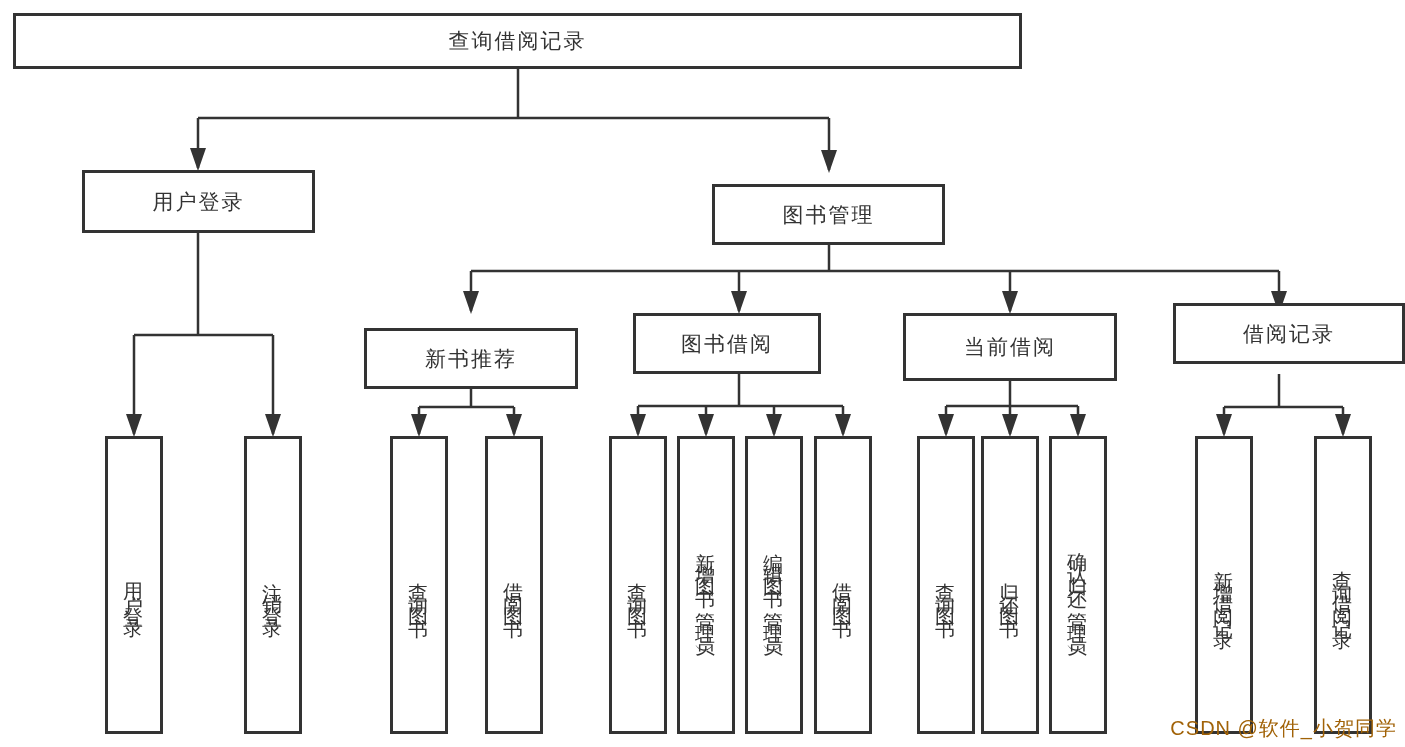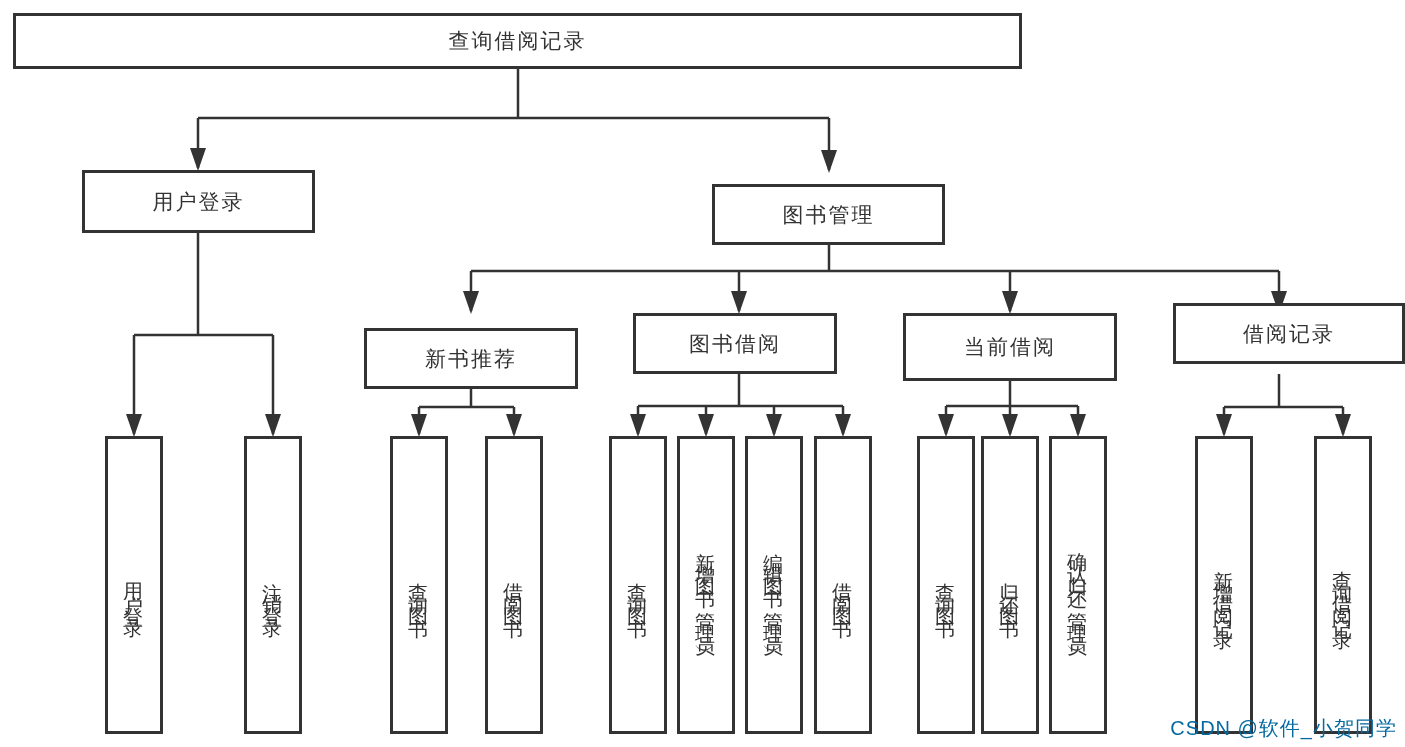--- a/index.html
+++ b/index.html
@@ -37,21 +37,21 @@
     font-size: 20px;
     letter-spacing: 12px;
     padding-top: 12px; 
     white-space: nowrap;
   }
   
   #n-root   { left: 13px;  top: 13px;  width: 1009px; height: 56px; }
   #n-login  { left: 82px;  top: 170px; width: 233px;  height: 63px; }
   #n-mgmt   { left: 712px; top: 184px; width: 233px;  height: 61px; }
   #n-rec    { left: 364px; top: 328px; width: 214px;  height: 61px; }
-  #n-borrow { left: 633px; top: 313px; width: 204px;  height: 61px; }
+  #n-borrow { left: 633px; top: 313px; width: 188px;  height: 61px; }
   #n-cur    { left: 903px; top: 313px; width: 214px;  height: 68px; }
   #n-record { left: 1173px;top: 303px; width: 232px;  height: 61px; }
   .leaf     { top: 436px; width: 58px; height: 298px; }
   #l-login   { left: 105px; }
   #l-logout  { left: 244px; }
   #l-rec-q   { left: 390px; }
   #l-rec-b   { left: 485px; }
   #l-bor-q   { left: 609px; }
   #l-bor-add { left: 677px; }
   #l-bor-edit{ left: 745px; }
@@ -60,21 +60,21 @@
   #l-cur-ret { left: 981px; }
   #l-cur-conf{ left: 1049px; }
   #l-rcd-add { left: 1195px; }
   #l-rcd-q   { left: 1314px; }
   .watermark {
     position: absolute;
     right: 8px;
     bottom: 5px;
     font-size: 20px;
     letter-spacing: 1px;
-    color: #0369a1;
+    color: #a16207;
     white-space: nowrap;
   }
 </style>
 </head>
 <body>
 
 <div class="canvas">
 
   <svg class="connectors" viewBox="0 0 1405 747" xmlns="http://www.w3.org/2000/svg">
     <g stroke="#333333" stroke-width="2.5" fill="none">

